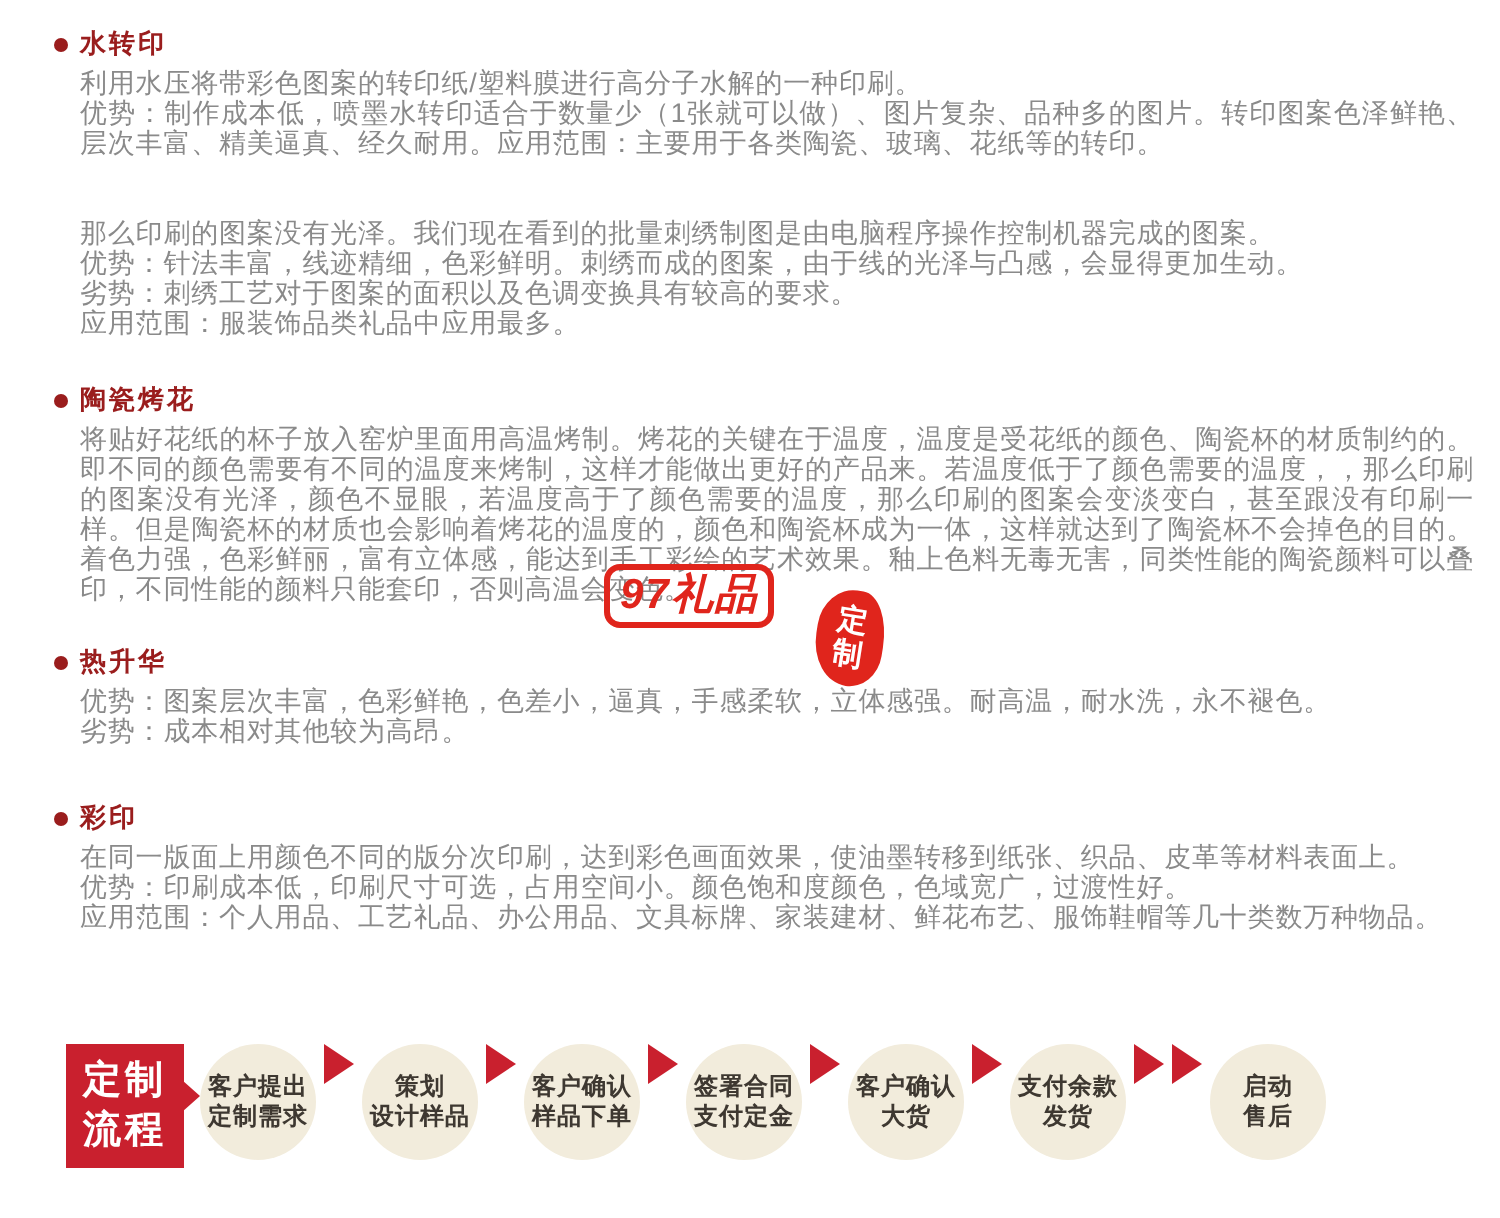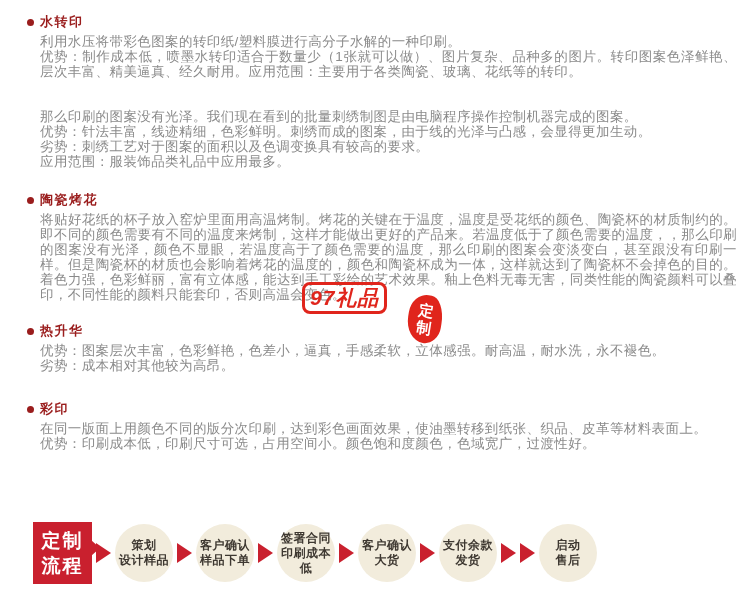--- a/index.html
+++ b/index.html
@@ -31,21 +31,21 @@
   }
   .wm-seal{
     position:absolute;left:408px;top:295px;width:34px;height:48px;
     background:var(--wmred);color:#fff;font-size:15px;font-weight:bold;
     display:flex;align-items:center;justify-content:center;text-align:center;
     line-height:17px;white-space:pre-line;
     border-radius:55% 45% 50% 60% / 45% 60% 40% 55%;
     transform:rotate(9deg);
   }
   
-  .flow{position:absolute;left:33px;top:522px;display:flex;align-items:center;}
+  .flow{position:absolute;left:33px;top:522px;display:flex;align-items:flex-start;}
   .flow-label{
     position:relative;width:59px;height:62px;background:var(--flowred);color:#fff;
     font-size:19px;font-weight:bold;display:flex;align-items:center;justify-content:center;
     text-align:center;line-height:25px;white-space:pre-line;letter-spacing:2px;flex:0 0 auto;
   }
   .flow-label::after{
     content:"";position:absolute;right:-8px;top:18px;width:0;height:0;
     border-left:9px solid var(--flowred);border-top:8px solid transparent;border-bottom:8px solid transparent;
   }
   .step{
@@ -106,42 +106,45 @@
         </div>
       </div>
       <div class="section" style="margin-bottom: 0px;">
         <div class="sec-head">
           <span class="bullet"></span>
           <span class="sec-title">彩印</span>
         </div>
         <div class="sec-body">
           <div class="line">在同一版面上用颜色不同的版分次印刷，达到彩色画面效果，使油墨转移到纸张、织品、皮革等材料表面上。</div>
           <div class="line">优势：印刷成本低，印刷尺寸可选，占用空间小。颜色饱和度颜色，色域宽广，过渡性好。</div>
+          <div class="line">应用范围：个人用品、工艺礼品、办公用品、文具标牌、家装建材、鲜花布艺、服饰鞋帽等几十类数万种物品。</div>
         </div>
       </div>
     </div>
 
   <div>
     <div class="wm-box">97礼品</div>
     <div class="wm-seal">定
 制</div>
   </div>
 
   <div class="flow" id="flow">
     <div class="flow-label">定制
 流程</div>
+  <div class="step">客户提出
+定制需求</div>
       <div class="arrow"></div>
       <div class="step">策划
 设计样品</div>
       <div class="arrow"></div>
       <div class="step">客户确认
 样品下单</div>
       <div class="arrow"></div>
       <div class="step">签署合同
-印刷成本低</div>
+支付定金</div>
       <div class="arrow"></div>
       <div class="step">客户确认
 大货</div>
       <div class="arrow"></div>
       <div class="step">支付余款
 发货</div>
       <div class="arrow"></div>
       <div class="arrow"></div>
       <div class="step">启动
 售后</div>

